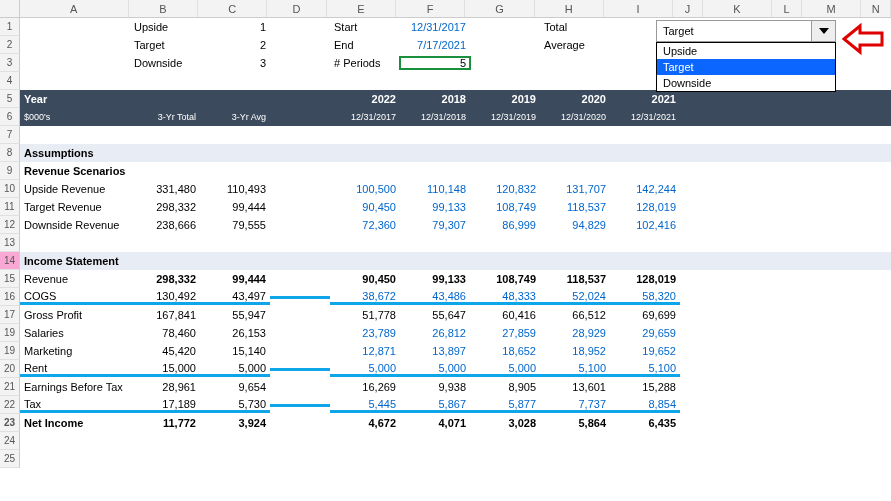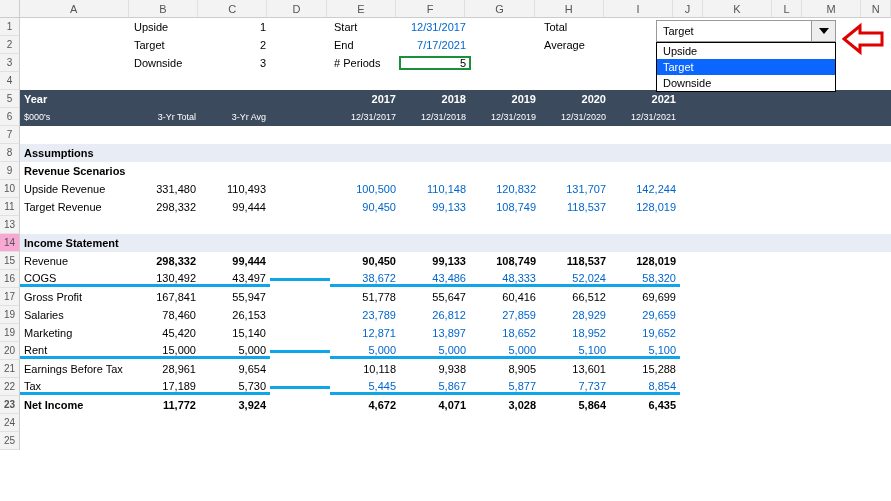--- a/index.html
+++ b/index.html
@@ -98,21 +98,21 @@
   <div class="row-h">4</div>
   <div class="c cA"></div>
 </div>
 
 <div class="row hdr-dark">
   <div class="row-h" style="background:#f3f3f3;color:#555;font-weight:normal">5</div>
   <div class="c cA al">Year</div>
   <div class="c cB"></div>
   <div class="c cC"></div>
   <div class="c cD"></div>
-  <div class="c cE ar">2017</div>
+  <div class="c cE ar">2022</div>
   <div class="c cF ar">2018</div>
   <div class="c cG ar">2019</div>
   <div class="c cH ar">2020</div>
   <div class="c cI ar">2021</div>
 </div>
 
 <div class="row hdr-dark2">
   <div class="row-h" style="background:#f3f3f3;color:#555">6</div>
   <div class="c cA al">$000's</div>
   <div class="c cB ar">3-Yr Total</div>
@@ -164,20 +164,32 @@
   <div class="c cA al">Target Revenue</div>
   <div class="c cB ar">298,332</div>
   <div class="c cC ar">99,444</div>
   <div class="c cD"></div>
   <div class="c cE ar blue">90,450</div>
   <div class="c cF ar blue">99,133</div>
   <div class="c cG ar blue">108,749</div>
   <div class="c cH ar blue">118,537</div>
   <div class="c cI ar blue">128,019</div>
 </div>
+<div class="row">
+  <div class="row-h">12</div>
+  <div class="c cA al">Downside Revenue</div>
+  <div class="c cB ar">238,666</div>
+  <div class="c cC ar">79,555</div>
+  <div class="c cD"></div>
+  <div class="c cE ar blue">72,360</div>
+  <div class="c cF ar blue">79,307</div>
+  <div class="c cG ar blue">86,999</div>
+  <div class="c cH ar blue">94,829</div>
+  <div class="c cI ar blue">102,416</div>
+</div>
 
 <div class="row">
       <div class="row-h">13</div>
     </div>
 
 <div class="row sec">
   <div class="row-h" style="background:#f9a8d4;font-weight:normal">14</div>
   <div class="c cA al">Income Statement</div>
   <div class="c cB"></div>
       <div class="c cC"></div>
@@ -266,21 +278,21 @@
   <div class="c cH ar blue bb">5,100</div>
   <div class="c cI ar blue bb">5,100</div>
 </div>
 
 <div class="row">
   <div class="row-h">21</div>
   <div class="c cA al">Earnings Before Tax</div>
   <div class="c cB ar">28,961</div>
   <div class="c cC ar">9,654</div>
   <div class="c cD"></div>
-  <div class="c cE ar">10,118</div>
+  <div class="c cE ar">16,269</div>
   <div class="c cF ar">9,938</div>
   <div class="c cG ar">8,905</div>
   <div class="c cH ar">13,601</div>
   <div class="c cI ar">15,288</div>
 </div>
 
 <div class="row">
   <div class="row-h">22</div>
   <div class="c cA al bb">Tax</div>
   <div class="c cB ar bb">17,189</div>

